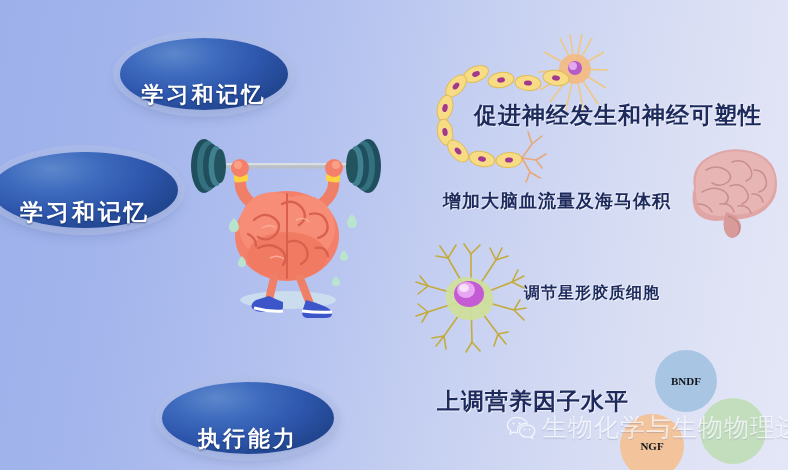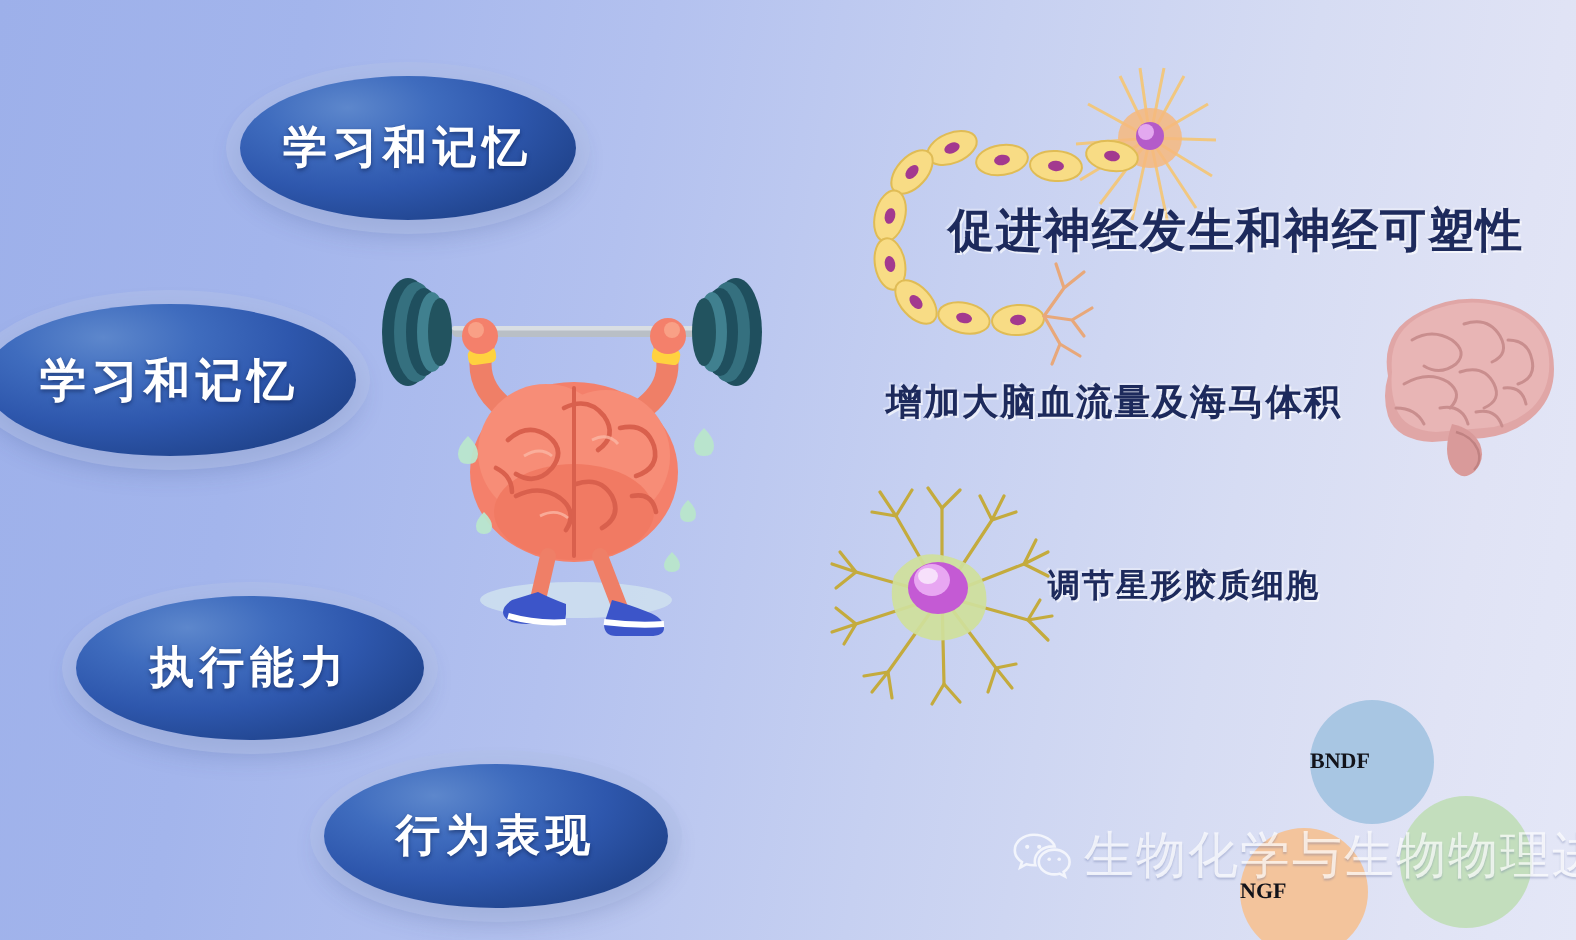--- a/index.html
+++ b/index.html
@@ -22,21 +22,21 @@
         #d6dcf3 76%,
         #e0e3f5 90%,
         #e4e7f7 100%);
   }
 
   
   .pill {
     position: absolute;
     border-radius: 50%;
     display: flex;
-    align-items: center;
+    align-items: flex-end;
     justify-content: center;
     color: #ffffff;
     font-weight: 700;
     letter-spacing: 3px;
     text-shadow: 0 1px 2px rgba(10, 25, 70, .55);
     background: radial-gradient(ellipse at 32% 22%,
         #5d87cc 0%, #3f6cbe 26%, #2e57ad 52%, #21458f 78%, #1d3d80 100%);
     box-shadow:
       0 0 0 7px rgba(176, 192, 232, .55),
       0 6px 14px rgba(40, 60, 120, .28);
@@ -56,21 +56,21 @@
 
   
   .art { position: absolute; }
 
   
   .gf-circle {
     position: absolute;
     border-radius: 50%;
     display: flex;
     align-items: center;
-    justify-content: flex-start;
+    justify-content: center;
     font-family: "Liberation Serif", "DejaVu Serif", serif;
     font-weight: 700;
     color: #12131a;
   }
 
   
   #watermark {
     position: absolute;
     left: 506px;
     top: 411px;
@@ -94,26 +94,23 @@
 <div id="canvas">
 
   <div class="pill" style="left:120px; top:38px; width:168px; height:72px; font-size:22px;">
     <span>学习和记忆</span>
   </div>
 
   <div class="pill" style="left:-8px; top:152px; width:186px; height:76px; font-size:23px;">
     <span>学习和记忆</span>
   </div>
 
-  <div class="pill" style="left:38px; top:298px; width:174px; height:72px; font-size:22px;">
+
+  <div class="pill" style="left:162px; top:382px; width:172px; height:72px; font-size:22px;">
     <span>执行能力</span>
-  </div>
-
-  <div class="pill" style="left:162px; top:382px; width:172px; height:72px; font-size:22px;">
-    <span>行为表现</span>
   </div>
 
   <div class="art" style="left:170px; top:128px; width:230px; height:190px;">
     <svg width="230" height="190" viewBox="0 0 230 190" xmlns="http://www.w3.org/2000/svg">
 
       <ellipse cx="118" cy="172" rx="48" ry="9" fill="#cfe0ee" opacity=".85"></ellipse>
 
       <rect x="56" y="35" width="122" height="5.5" rx="2.6" fill="#b9bfc6"></rect>
       <rect x="56" y="35" width="122" height="2.2" rx="1.1" fill="#d9dee3"></rect>
 
@@ -316,20 +313,21 @@
   <div class="gf-circle" style="left:700px; top:398px; width:66px; height:66px; background:#c3debd; font-size:11px;">
     <span></span>
   </div>
 
   <div class="caption" style="left:474px; top:100px; font-size:23px;">促进神经发生和神经可塑性</div>
 
   <div class="caption" style="left:443px; top:189px; font-size:18px;">增加大脑血流量及海马体积</div>
 
   <div class="caption" style="left:524px; top:283px; font-size:16px;">调节星形胶质细胞</div>
 
+  <div class="caption" style="left:437px; top:386px; font-size:23px;">上调营养因子水平</div>
 
   <div id="watermark">
     <span style="display:block;width:30px;height:26px;">
       <svg width="30" height="26" viewBox="0 0 30 26" xmlns="http://www.w3.org/2000/svg">
         <path d="M11 2.4 C5.6 2.4 1.4 5.9 1.4 10.1 c0 2.4 1.4 4.5 3.6 5.9 l-0.9 2.8 3.2 -1.7 c1.1 0.3 2.3 0.5 3.5 0.5 0.3 0 0.6 0 0.9 0 -0.2 -0.6 -0.3 -1.3 -0.3 -2 0 -4.1 4 -7.4 9 -7.4 0.3 0 0.6 0 0.9 0 C20.5 5.3 16.2 2.4 11 2.4 z" fill="none" stroke="rgba(255,255,255,.92)" stroke-width="1.3"></path>
         <circle cx="7.6" cy="8.4" r="1.05" fill="rgba(255,255,255,.92)"></circle>
         <circle cx="13.6" cy="8.4" r="1.05" fill="rgba(255,255,255,.92)"></circle>
         <path d="M21.2 9.8 c-4.3 0 -7.8 2.8 -7.8 6.2 0 3.4 3.5 6.2 7.8 6.2 0.9 0 1.8 -0.1 2.6 -0.4 l2.7 1.4 -0.7 -2.3 c1.8 -1.1 3 -2.9 3 -4.9 0 -3.4 -3.4 -6.2 -7.6 -6.2 z" fill="none" stroke="rgba(255,255,255,.92)" stroke-width="1.3"></path>
         <circle cx="18.6" cy="14.6" r="0.9" fill="rgba(255,255,255,.92)"></circle>
         <circle cx="23.6" cy="14.6" r="0.9" fill="rgba(255,255,255,.92)"></circle>

